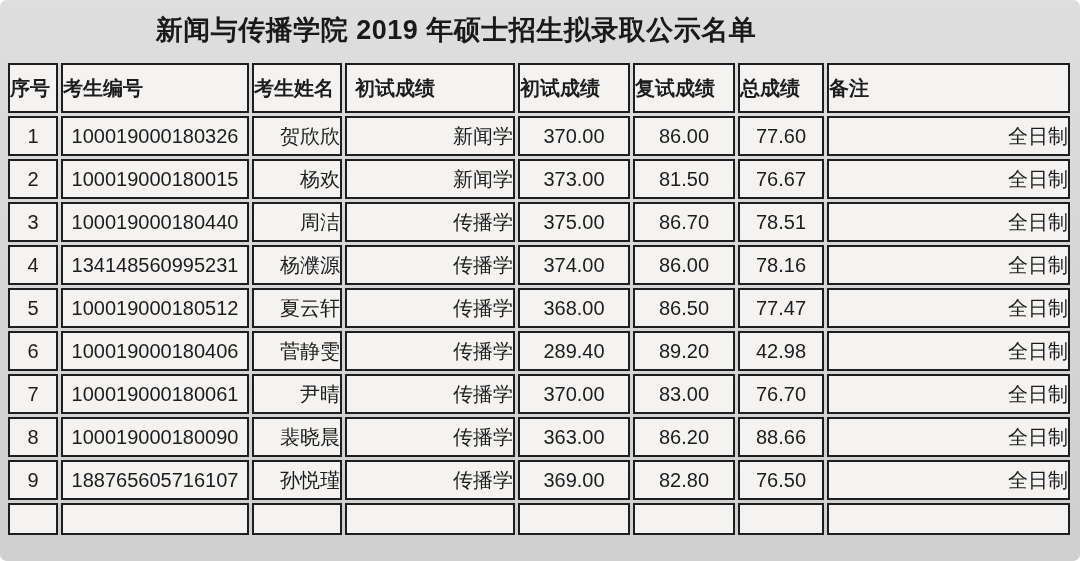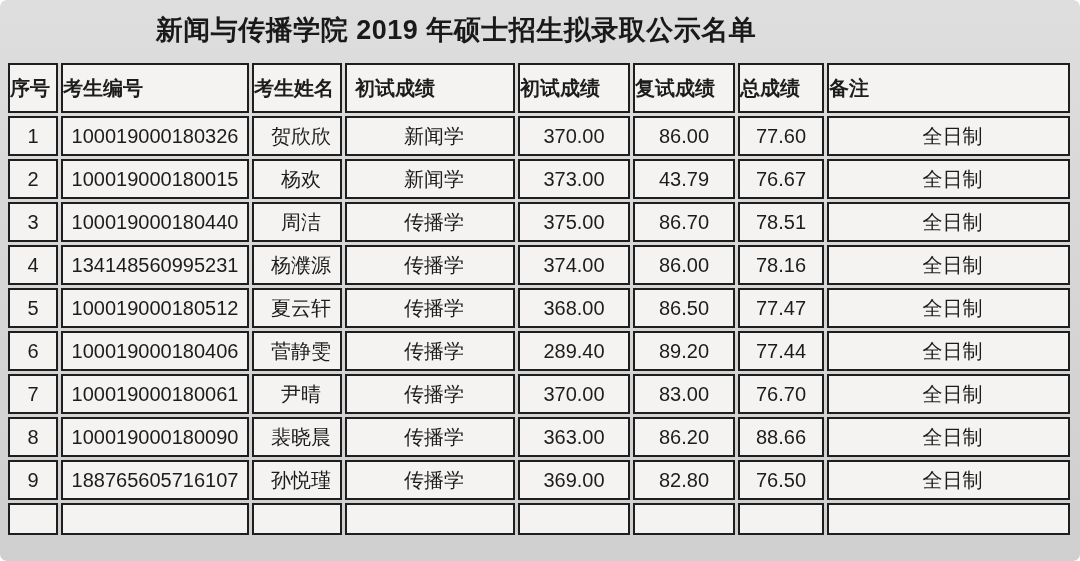--- a/index.html
+++ b/index.html
@@ -48,21 +48,21 @@
     box-sizing: content-box;
     padding: 0;
   }
   .roster th {
     height: 46px;
     font-weight: bold;
     text-align: left;
   }
   .roster td { height: 36px; }
   .ac { text-align: center; }
-  .al { text-align: center; padding-left: 8px !important; }
+  .al { text-align: right; padding-left: 8px !important; }
   .partial td { height: 28px; }
 </style>
 </head>
 <body>
 
 <div class="page">
 
   <div class="doc-title">新闻与传播学院 2019 年硕士招生拟录取公示名单</div>
 
   <table class="roster">
@@ -98,21 +98,21 @@
           <td class="ac">86.00</td>
           <td class="ac">77.60</td>
           <td class="al">全日制</td>
         </tr>
         <tr>
           <td class="ac">2</td>
           <td class="ac">100019000180015</td>
           <td class="al">杨欢</td>
           <td class="al">新闻学</td>
           <td class="ac">373.00</td>
-          <td class="ac">43.79</td>
+          <td class="ac">81.50</td>
           <td class="ac">76.67</td>
           <td class="al">全日制</td>
         </tr>
         <tr>
           <td class="ac">3</td>
           <td class="ac">100019000180440</td>
           <td class="al">周洁</td>
           <td class="al">传播学</td>
           <td class="ac">375.00</td>
           <td class="ac">86.70</td>
@@ -139,21 +139,21 @@
           <td class="ac">77.47</td>
           <td class="al">全日制</td>
         </tr>
         <tr>
           <td class="ac">6</td>
           <td class="ac">100019000180406</td>
           <td class="al">菅静雯</td>
           <td class="al">传播学</td>
           <td class="ac">289.40</td>
           <td class="ac">89.20</td>
-          <td class="ac">77.44</td>
+          <td class="ac">42.98</td>
           <td class="al">全日制</td>
         </tr>
         <tr>
           <td class="ac">7</td>
           <td class="ac">100019000180061</td>
           <td class="al">尹晴</td>
           <td class="al">传播学</td>
           <td class="ac">370.00</td>
           <td class="ac">83.00</td>
           <td class="ac">76.70</td>

